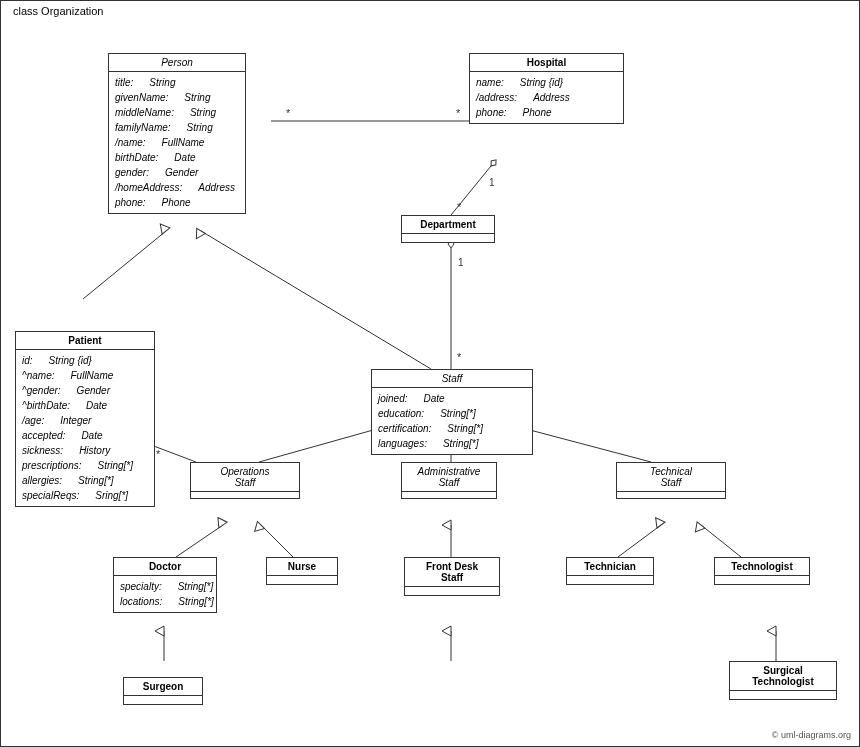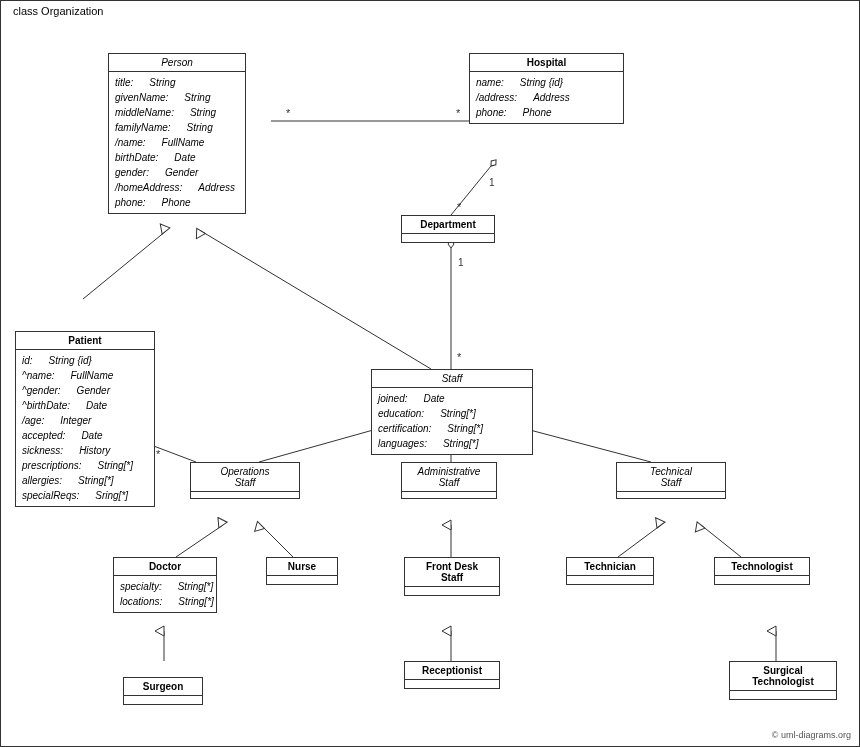--- a/index.html
+++ b/index.html
@@ -340,24 +340,20 @@
   <div class="uml-class" style="left:713px; top:556px; width:96px;">
     <div class="class-name bold">Technologist</div>
     <div class="class-attrs" style="min-height:8px;"></div>
   </div>
 
   <div class="uml-class" style="left:122px; top:660px; width:80px;margin-top:16px;">
     <div class="class-name bold">Surgeon</div>
     <div class="class-attrs" style="min-height:8px;"></div>
   </div>
 
-  <div class="uml-class" style="left:403px; top:660px; width:96px;">
-    <div class="class-name bold">Receptionist</div>
-    <div class="class-attrs" style="min-height:8px;"></div>
-  </div>
 
   <div class="uml-class" style="left:728px; top:660px; width:108px; text-align:center;">
     <div class="class-name bold">Surgical<br>Technologist</div>
     <div class="class-attrs" style="min-height:8px;"></div>
   </div>
 
   <span class="copyright">© uml-diagrams.org</span>
 </div>
 
 </body></html>

